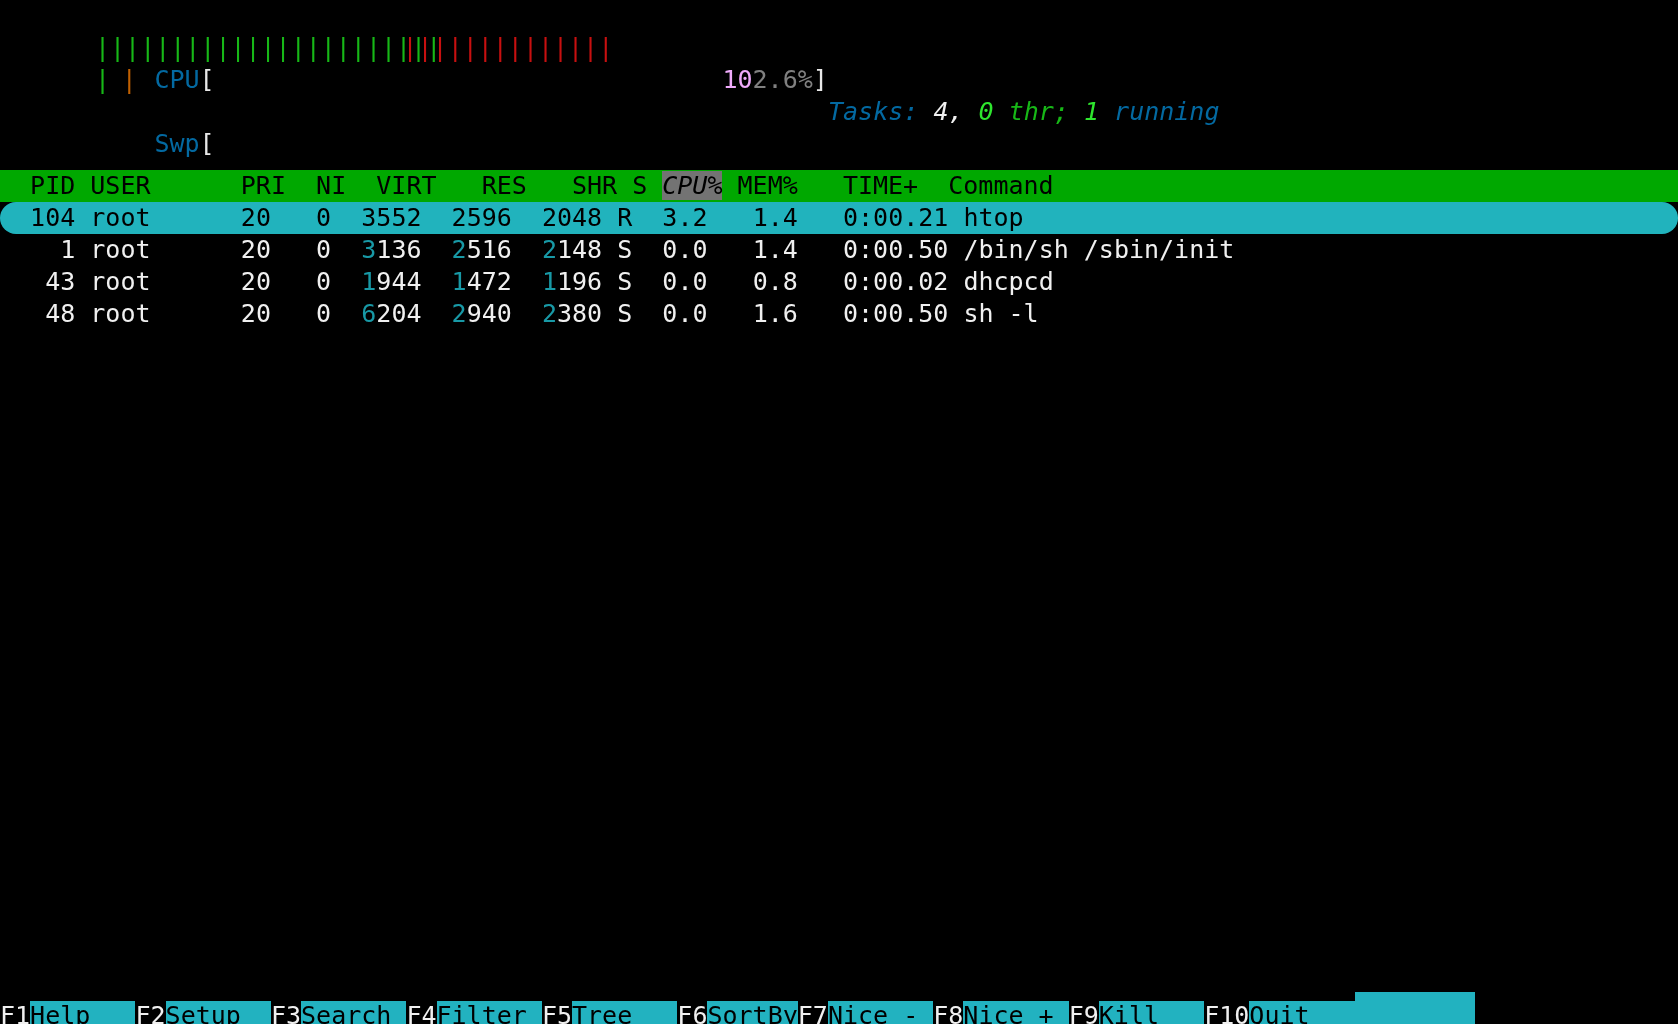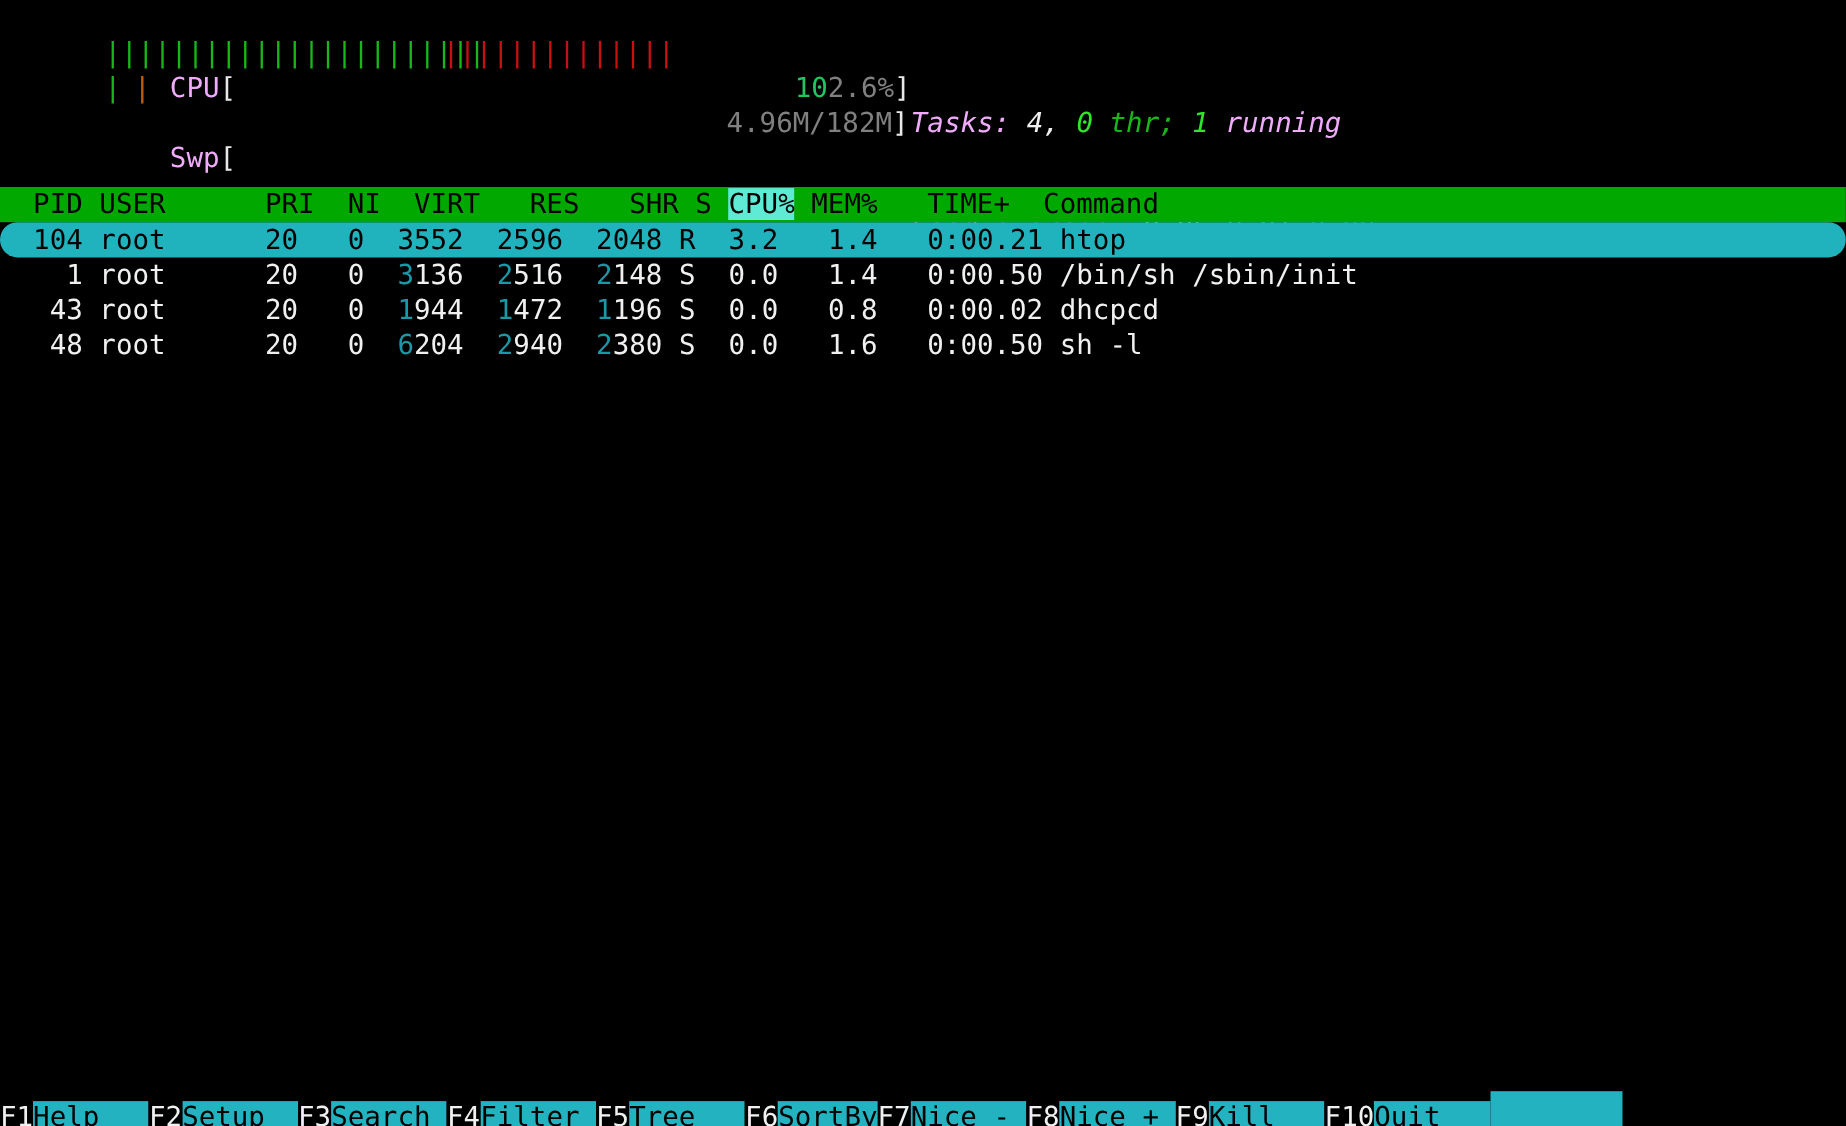--- a/index.html
+++ b/index.html
@@ -24,26 +24,26 @@
     position: absolute;
     top: 0; left: 0;
     width: 1678px;
     height: 1024px;
   }
 
   
   #header-block { position: absolute; top: 32px; left: 0; width: 1678px; }
   .meter-line { position: relative; height: 32px; white-space: pre; }
 
-  .label-cyan   { color: #f0abfc; text-align: right; }
+  .label-cyan   { color: #0369a1; text-align: right; }
   .label-bright { color: #2fd8e0; }
   .bracket      { color: #e8e8e8; }
   .val-dim      { color: #808080; }
   .val-white    { color: #f0f0f0; }
-  .val-red      { color: #22c55e; }
+  .val-red      { color: #f0abfc; }
   .val-green    { color: #17b817; }
   .val-brgreen  { color: #2ee62e; }
   .val-cyan     { color: #16b4bb; }
 
   .meter-left { position: absolute; left: 34px; top: 0; }
   .meterbar {
     position: absolute;
     top: 0;
     height: 32px;
     white-space: pre;
@@ -64,22 +64,23 @@
   .thead {
     background: #00a800;
     color: #000000;
     height: 32px;
     line-height: 32px;
     white-space: pre;
     position: relative;
     width: 1678px;
   }
   .thead .sortcol {
-    background: #5eead4;
+    background: #737373;
     color: #000000;
+    font-style: italic;
   }
 
   .prow {
     height: 32px;
     line-height: 32px;
     white-space: pre;
     color: #f0f0f0;
     width: 1678px;
   }
   .prow.selected {
@@ -129,23 +130,20 @@
       <span class="meterbar bar-green" id="cpu-bar-green" style="left:95px;">|||||||||||||||||||||||</span>
       <span class="meterbar bar-red" id="cpu-bar-red" style="left: 402.51px;">||||||||||||||</span>
       <span class="meter-val" style="left:602px;">
         <span class="val-red">10</span><span class="val-dim">2.6%</span><span class="bracket">]</span>
       </span>
     </div>
 
     <div class="meter-line">
       <span class="meterbar bar-green" id="mem-bar-green" style="left:95px;">|</span>
       <span class="meterbar bar-orange" id="mem-bar-orange" style="left: 121.74px;">|</span>
-      <span class="meter-val" style="left:540px;">
-        <span class="val-dim">4.96M/182M</span><span class="bracket">]</span>
-      </span>
     </div>
 
     <div class="meter-line">
       <span class="meter-left">
         <span class="label-cyan">Swp</span><span class="bracket">[</span>
       </span>
     </div>
 
     <div class="stats">
       <div class="stat-line"><span class="label-cyan">Tasks:</span><span> </span><span class="val-white">4,</span><span> </span><span class="val-brgreen">0</span><span> </span><span class="val-green">thr;</span><span> </span><span class="val-brgreen">1</span><span> </span><span class="label-cyan">running</span></div>

